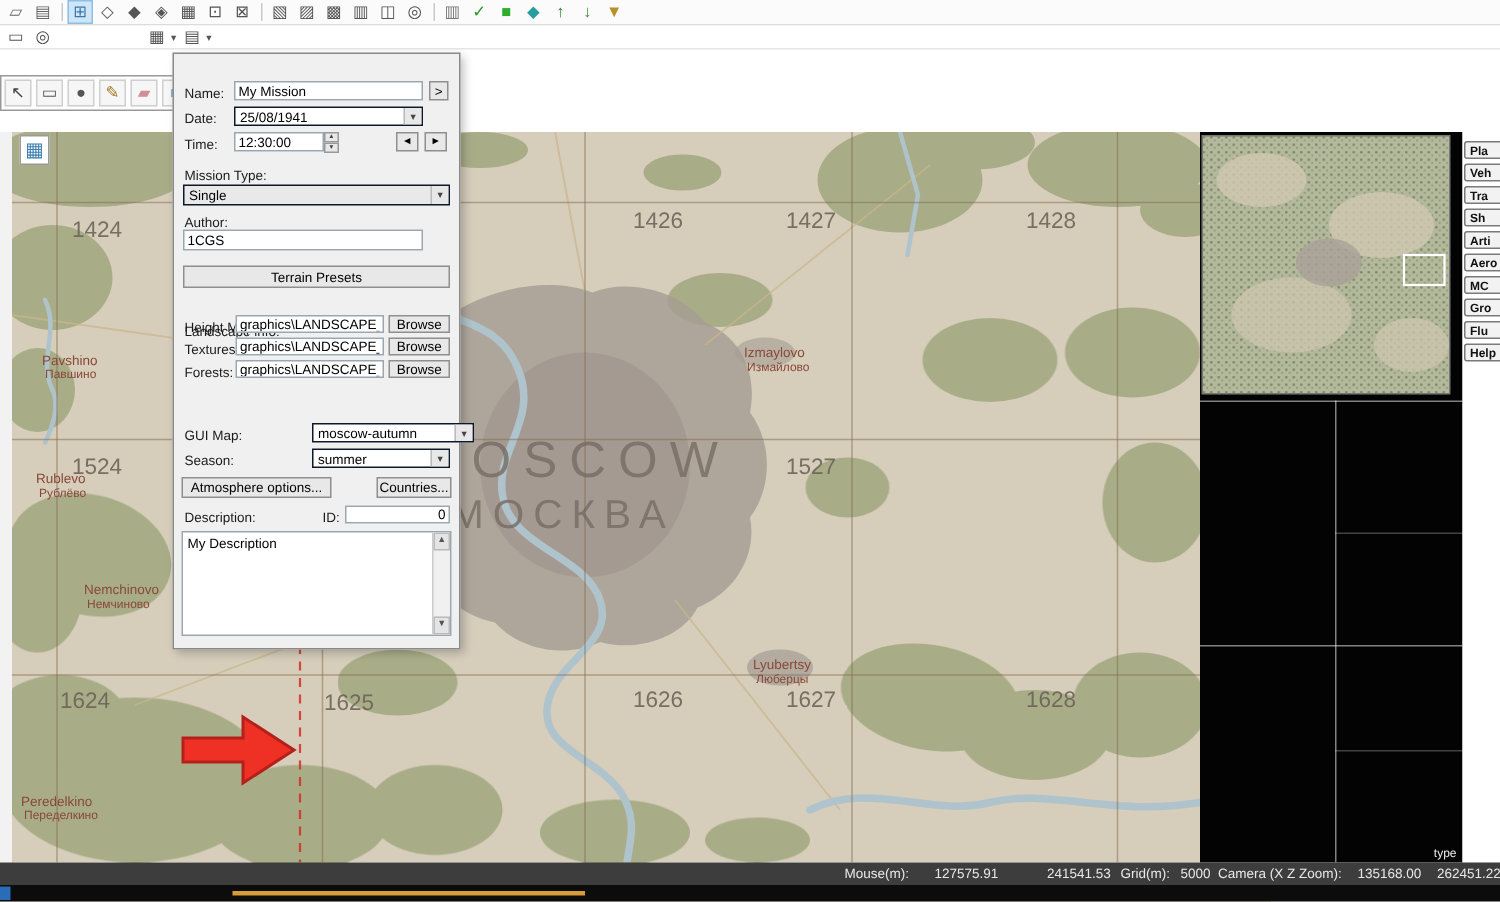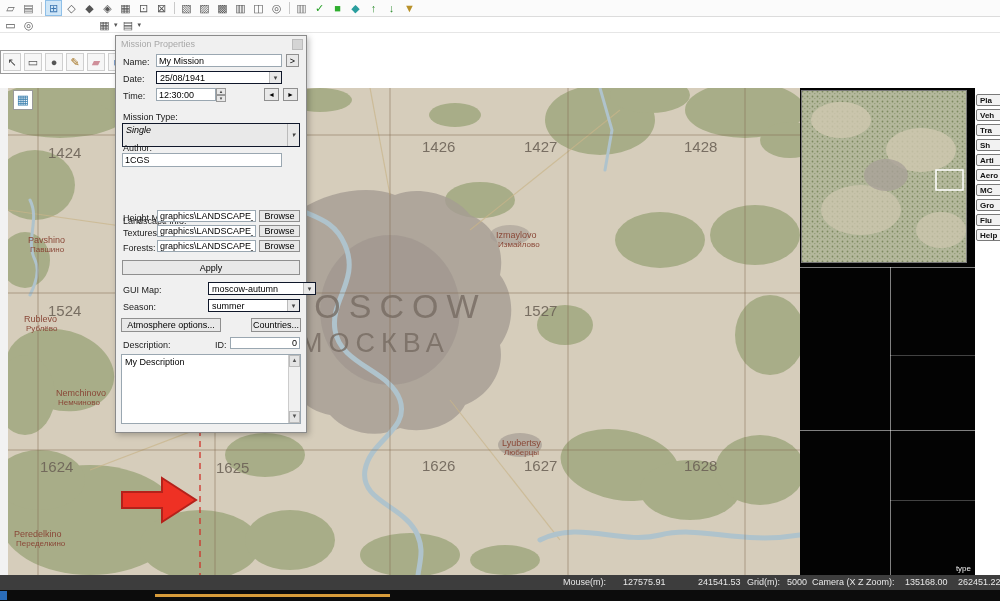--- a/index.html
+++ b/index.html
@@ -261,65 +261,61 @@
     <div class="rbtn">Sh</div>
     <div class="rbtn">Arti</div>
     <div class="rbtn">Aero</div>
     <div class="rbtn">MC</div>
     <div class="rbtn">Gro</div>
     <div class="rbtn">Flu</div>
     <div class="rbtn">Help</div>
   </div>
 
 <div id="dialog">
-  <div class="titlebar">
-    <div class="title">Mission Properties</div>
-    <div class="closebox"></div>
-  </div>
 
   <div class="lbl" style="left:7px;top:21px;">Name:</div>
   <input class="inp" style="left: 40px; top: 18px; width: 126px; height: 13px;" readonly="" value="My Mission">
   <div class="wbtn" style="left:170px;top:18px;width:13px;height:13px;">&gt;</div>
 
   <div class="lbl" style="left:7px;top:38px;">Date:</div>
   <div class="combo" style="left:40px;top:35px;width:126px;height:13px;"><span>25/08/1941</span>
     <span class="cc">▾</span></div>
 
   <div class="lbl" style="left:7px;top:55px;">Time:</div>
   <input class="inp" style="left: 40px; top: 52px; width: 60px; height: 13px;" readonly="" value="12:30:00">
   <div class="spin" style="left:100px;top:52px;">
     <div>▴</div>
     <div>▾</div>
   </div>
   <div class="wbtn" style="left:148px;top:52px;width:15px;height:13px;font-size:7px;">◄</div>
   <div class="wbtn" style="left:167px;top:52px;width:15px;height:13px;font-size:7px;">►</div>
 
   <div class="lbl" style="left:7px;top:76px;">Mission Type:</div>
-  <div class="combo" style="left:6px;top:87px;width:178px;height:24px;background:#e9e9e9;font-style:italic;"><span>Single</span>
+  <div class="combo" style="left:6px;top:87px;width:178px;height:14px;background:#e9e9e9;"><span>Single</span>
     <span class="cc">▾</span></div>
 
   <div class="lbl" style="left:7px;top:107px;">Author:</div>
   <input class="inp" style="left: 6px; top: 117px; width: 160px; height: 14px;" readonly="" value="1CGS">
 
+  <div class="wbtn" style="left:6px;top:141px;width:178px;height:15px;">Terrain Presets</div>
 
   <div class="lbl" style="left:7px;top:180px;">Landscape info:</div>
 
   <div class="lbl" style="left:7px;top:177px;">Height Map:</div>
   <input class="inp" style="left: 41px; top: 174px; width: 99px; height: 12px;" readonly="" value="graphics\LANDSCAPE_Mosc">
   <div class="wbtn" style="left:143px;top:174px;width:41px;height:12px;">Browse</div>
 
   <div class="lbl" style="left:7px;top:192px;">Textures:</div>
   <input class="inp" style="left: 41px; top: 189px; width: 99px; height: 12px;" readonly="" value="graphics\LANDSCAPE_Mosc">
   <div class="wbtn" style="left:143px;top:189px;width:41px;height:12px;">Browse</div>
 
   <div class="lbl" style="left:7px;top:207px;">Forests:</div>
   <input class="inp" style="left: 41px; top: 204px; width: 99px; height: 12px;" readonly="" value="graphics\LANDSCAPE_Mosc">
   <div class="wbtn" style="left:143px;top:204px;width:41px;height:12px;">Browse</div>
 
-  <div class="wbtn" style="left:6px;top:224px;width:178px;height:15px;">Apply</div>
 
   <div class="lbl" style="left:7px;top:249px;">GUI Map:</div>
   <div class="combo" style="left:92px;top:246px;width:108px;height:13px;"><span>moscow-autumn</span>
     <span class="cc">▾</span></div>
 
   <div class="lbl" style="left:7px;top:266px;">Season:</div>
   <div class="combo" style="left:92px;top:263px;width:92px;height:13px;"><span>summer</span>
     <span class="cc">▾</span></div>
 
   <div class="wbtn" style="left:5px;top:282px;width:100px;height:14px;">Atmosphere options...</div>

